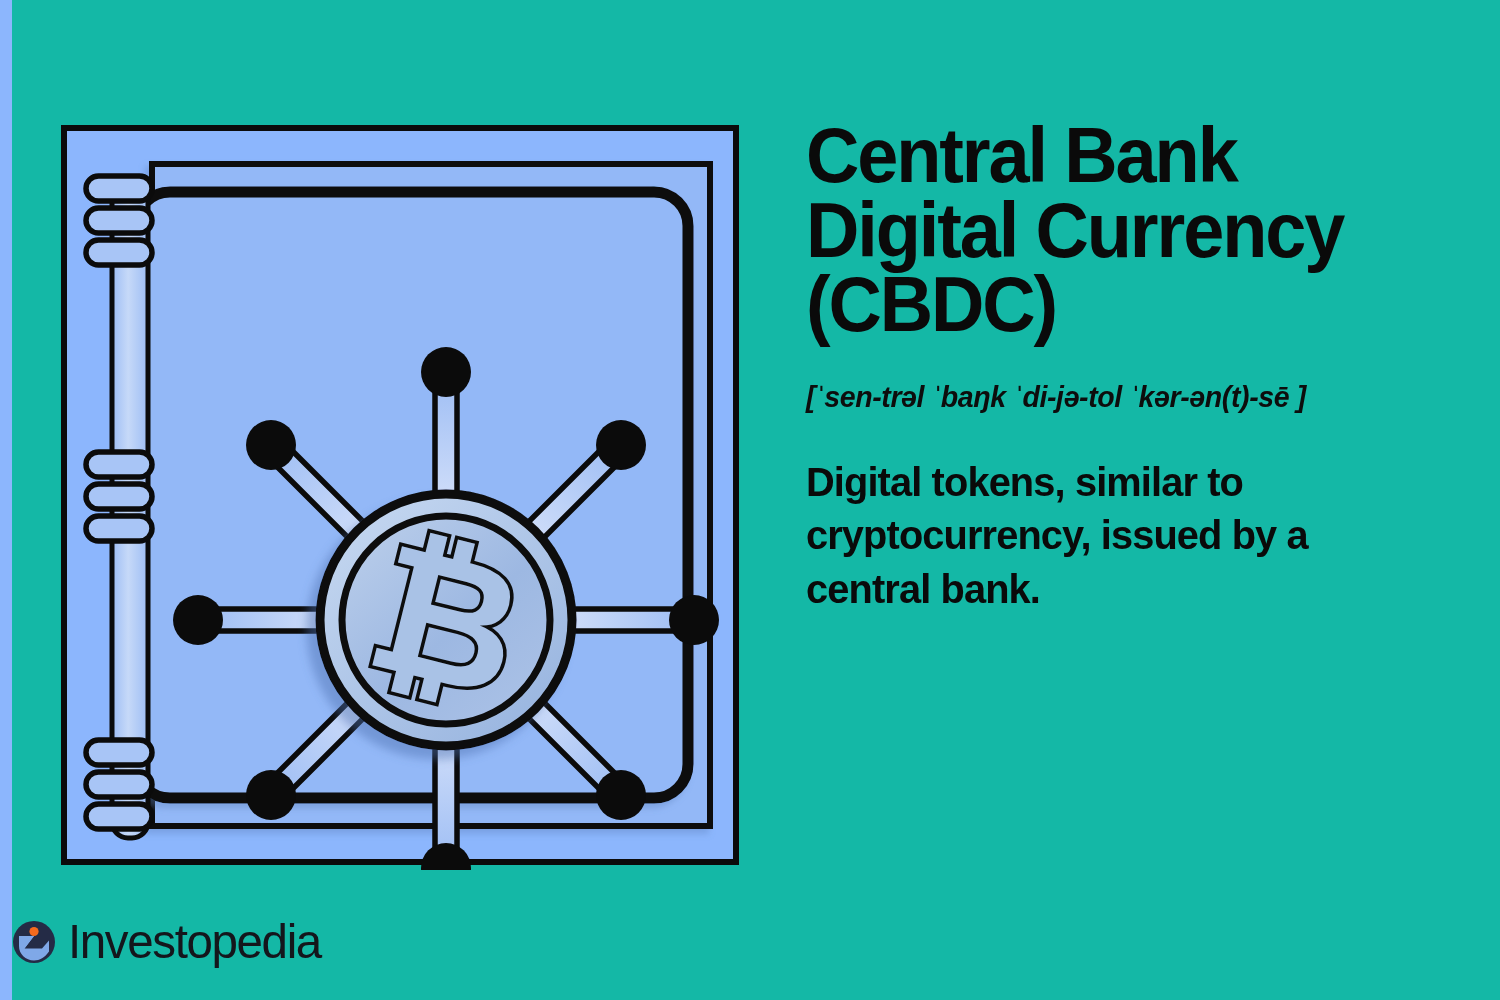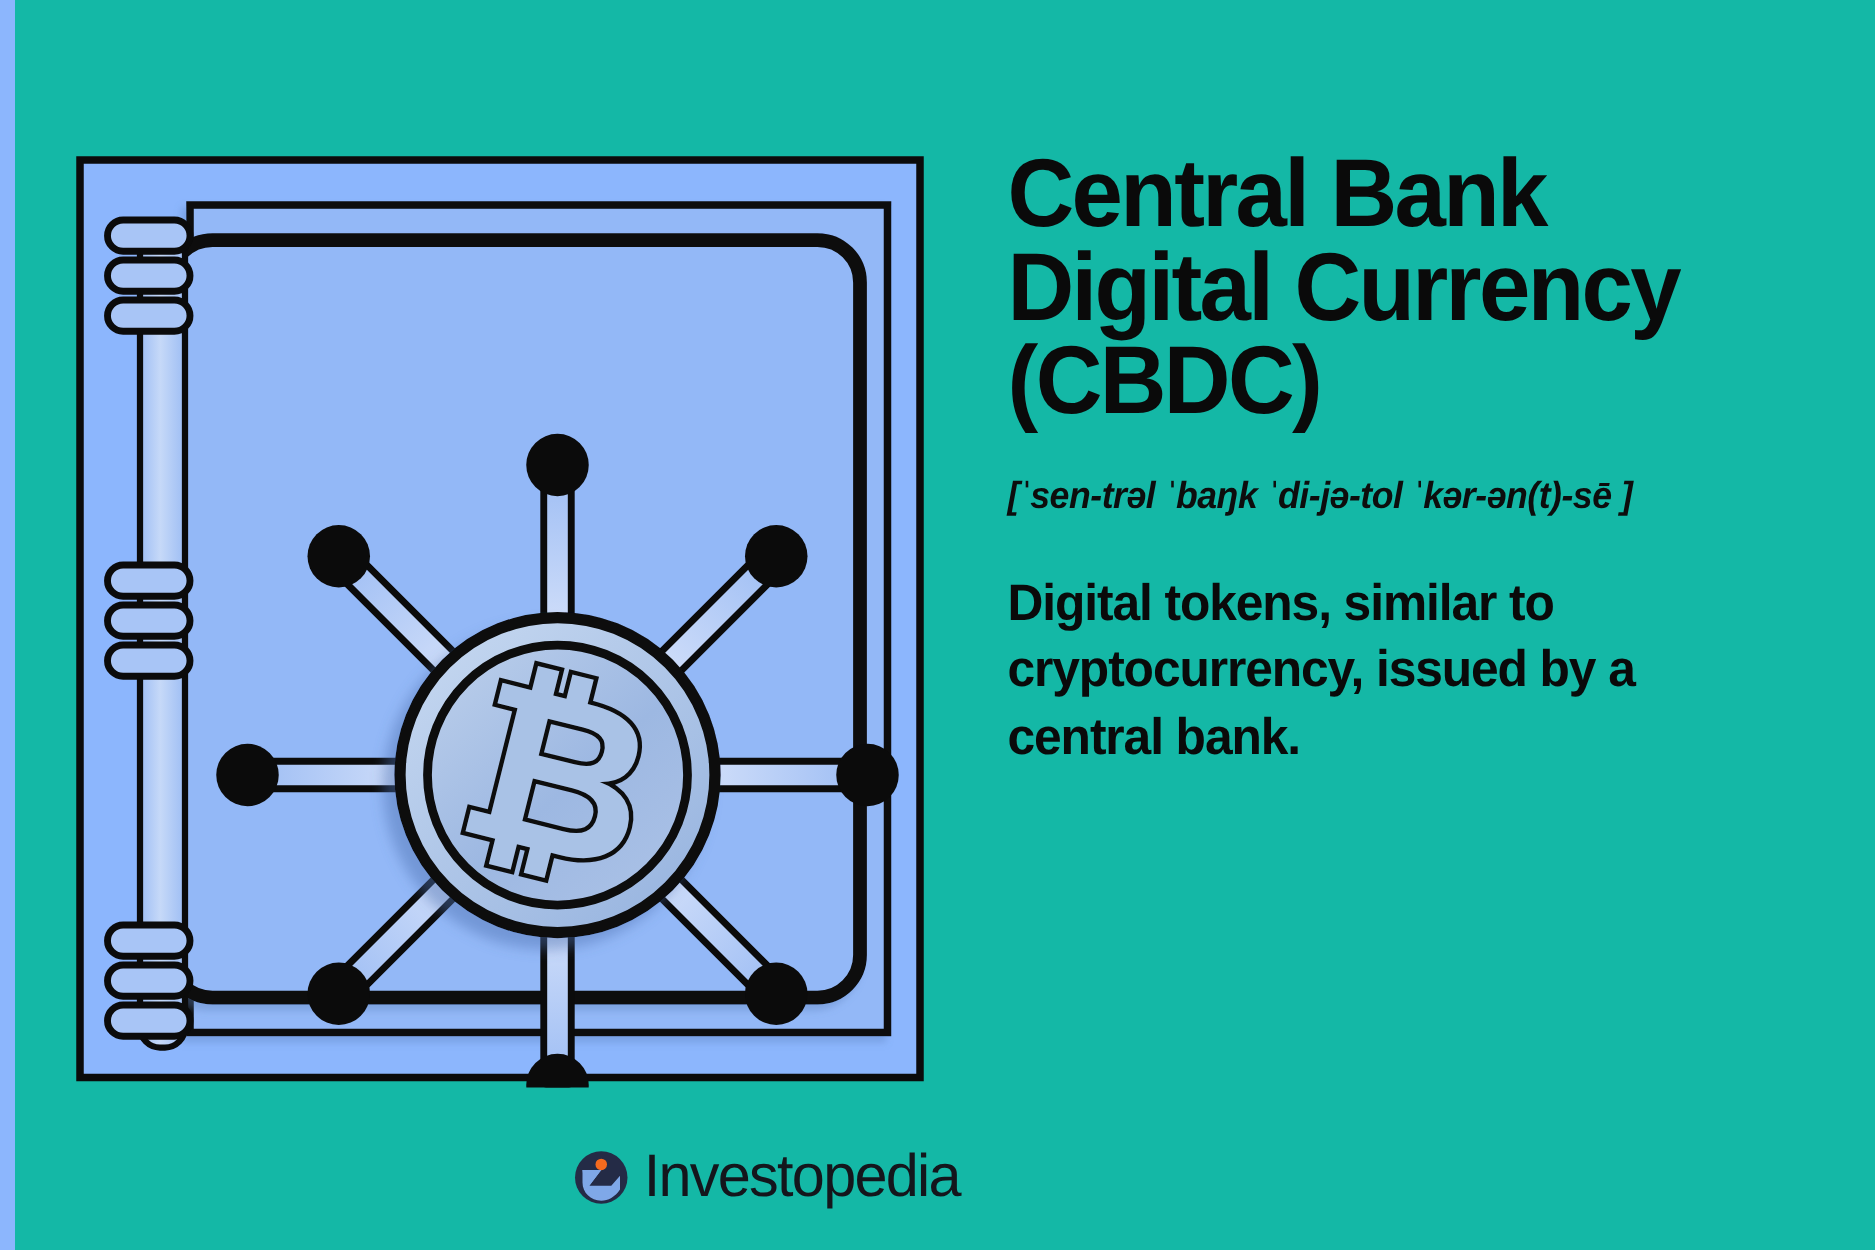--- a/index.html
+++ b/index.html
@@ -74,21 +74,20 @@
   }
 
   
   #footer-logo {
     position: absolute;
     left: 0;
     top: 918px;
     width: 1205px;
     display: flex;
     align-items: center;
-    justify-content: center;
     gap: 12px;
   }
   #logo-mark { width: 44px; height: 44px; display: block; flex: none; }
   #logo-word {
     font-family: "Liberation Sans", sans-serif;
     font-weight: 400;
     font-size: 48px;
     letter-spacing: -1.4px;
     color: #14161c;
     line-height: 1;

